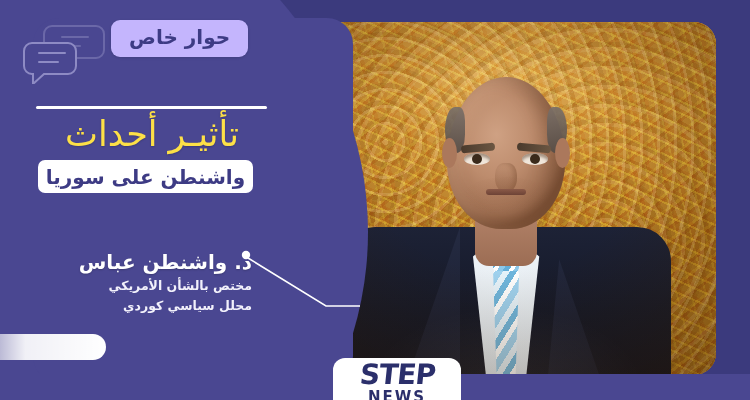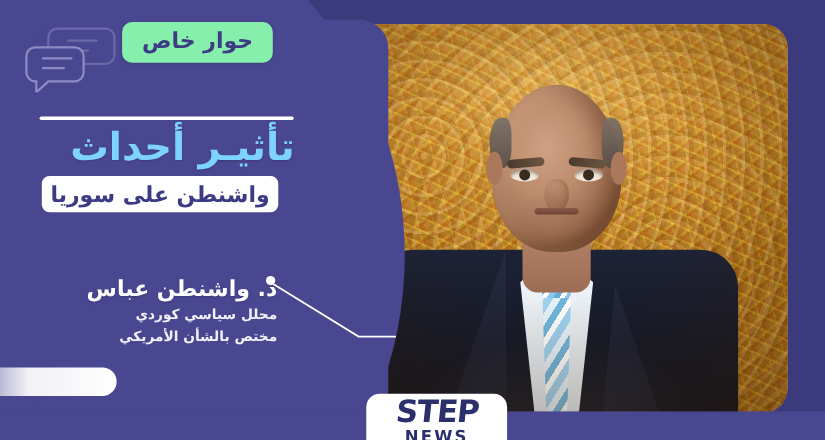--- a/index.html
+++ b/index.html
@@ -174,21 +174,21 @@
   }
   
 
   
   .bubbles { position:absolute; left:22px; top:22px; width:86px; height:62px; }
 
   
   .badge {
     position:absolute;
     left:111px; top:20px;
-    background:#86efac;
+    background:#c4b5fd;
     color:#3d3b84;
     border-radius:9px;
     padding:6px 18px 8px;
     font-size:20px; font-weight:bold;
     letter-spacing:.5px;
     direction:rtl;
     line-height:1.15;
     box-shadow:0 1px 3px rgba(0,0,0,.12);
   }
 
@@ -197,24 +197,25 @@
     position:absolute;
     left:36px; top:106px;
     width:231px; height:3px;
     background:#ffffff;
     border-radius:2px;
   }
   .title {
     position:absolute;
     left:36px; top:112px;
     width:232px;
+    text-align:center;
     direction:rtl;
-    color:#7dd3fc;
+    color:#fde047;
     font-size:35px;
-    font-weight:bold;
+    font-weight:normal;
     letter-spacing:0px;
     line-height:1.3;
     text-shadow:0 1px 2px rgba(0,0,0,.18);
   }
   .subtitle-box {
     position:absolute;
     left:38px; top:160px;
     width:215px; height:33px;
     background:#ffffff;
     border-radius:7px;
@@ -357,22 +358,22 @@
   <div class="badge">حوار خاص</div>
 
   <div class="rule"></div>
   <div class="title">تأثيـر أحداث</div>
   <div class="subtitle-box">
     <span class="subtitle">واشنطن على سوريا</span>
   </div>
 
   <div class="speaker">
     <div class="speaker-name">د. واشنطن عباس</div>
+    <div class="speaker-role">مختص بالشأن الأمريكي</div>
     <div class="speaker-role">محلل سياسي كوردي</div>
-    <div class="speaker-role">مختص بالشأن الأمريكي</div>
   </div>
 
   <div class="connector">
     <svg width="120" height="80" viewBox="0 0 120 80" fill="none">
       <circle cx="6" cy="7" r="4.2" fill="#ffffff"></circle>
       <path d="M8 10 L86 58 L120 58" stroke="#ffffff" stroke-width="1.6" fill="none"></path>
     </svg>
   </div>
 
   <div class="pill"></div>

